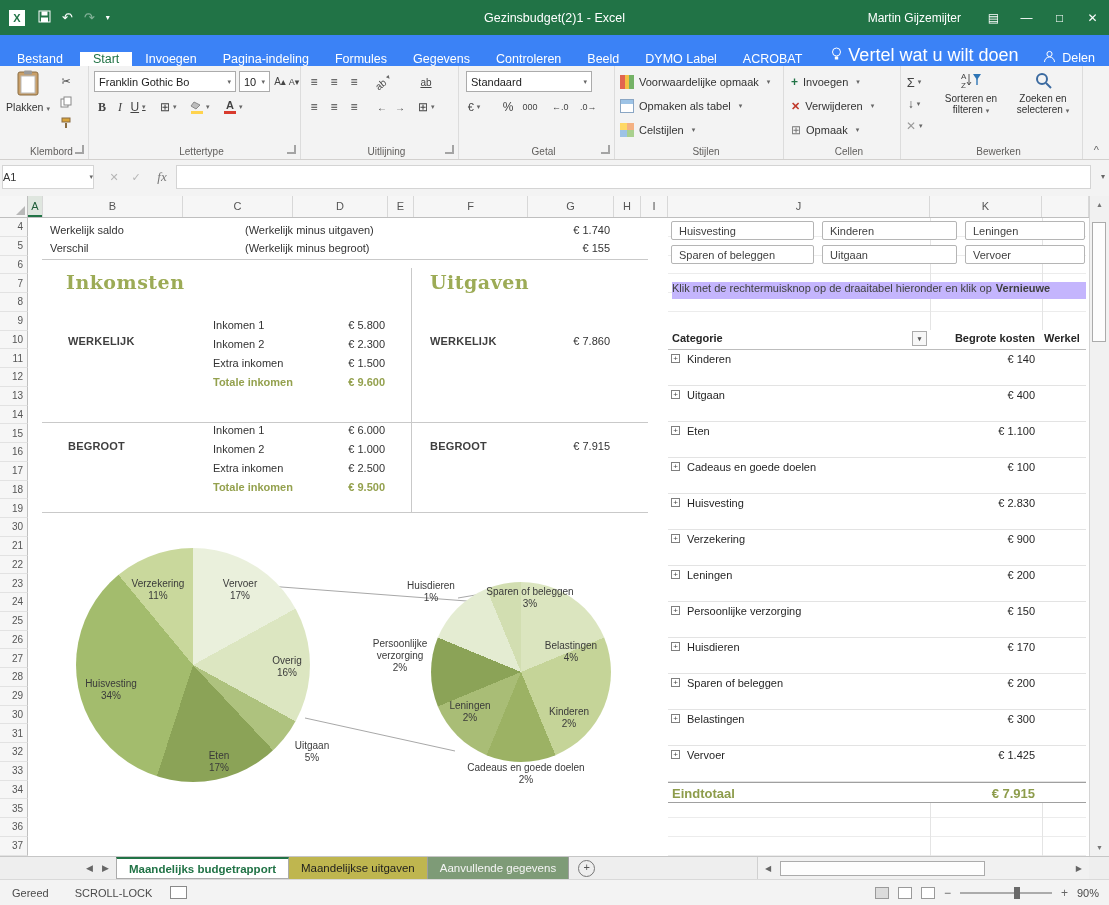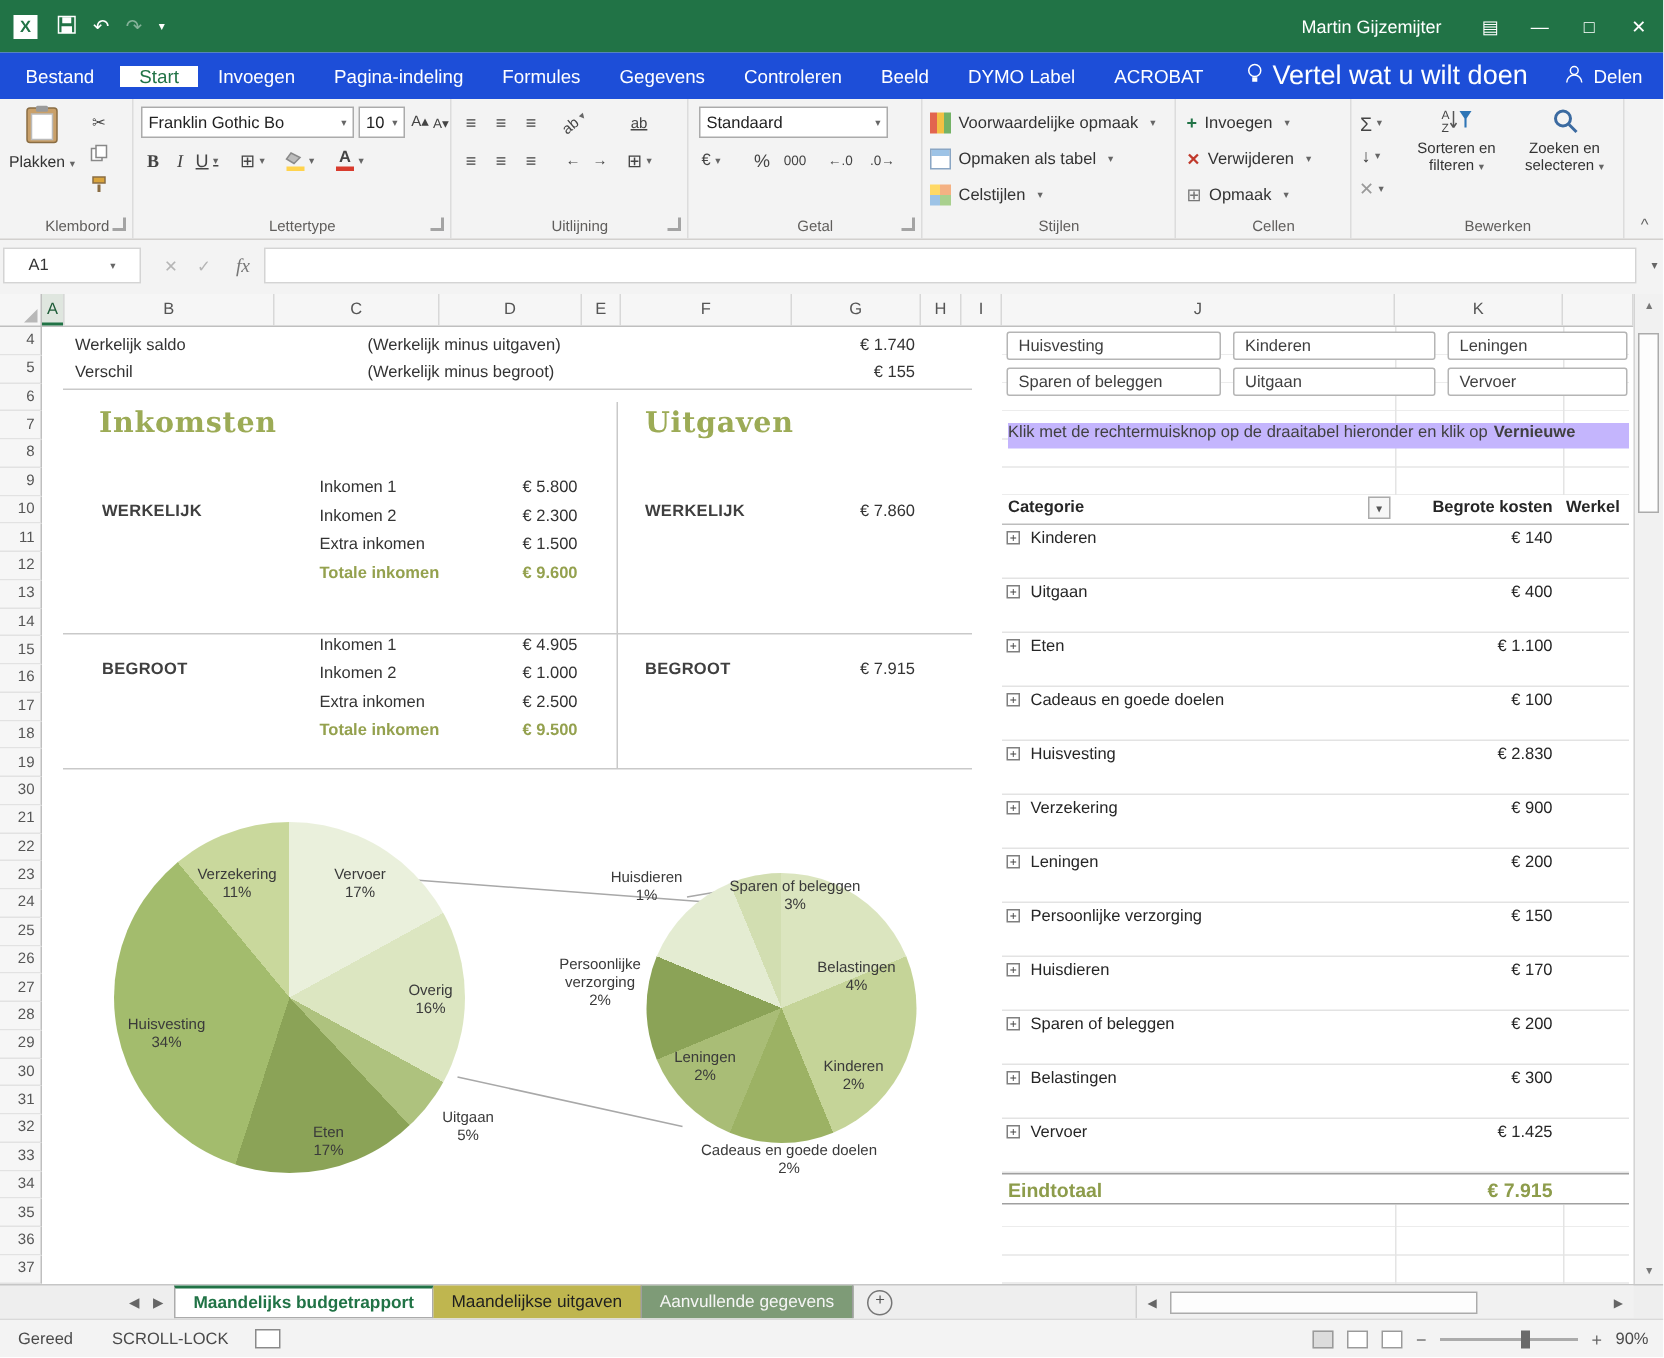--- a/index.html
+++ b/index.html
@@ -10,21 +10,21 @@
   .appicon{width:16px;height:16px;background:#fff;color:#217346;font-weight:bold;font-size:11px;display:flex;align-items:center;justify-content:center;margin-left:9px}
   .qat{display:flex;align-items:center;gap:11px;margin-left:13px;font-size:13px}
   .qat .dim{opacity:.45}
   .qat .cdd2{font-size:8px}
   .tb-title{position:absolute;left:300px;right:300px;text-align:center;font-size:12.5px;pointer-events:none}
   .tb-right{margin-left:auto;display:flex;align-items:center;height:100%}
   .user{font-size:12px;margin-right:16px}
   .winbtn{width:33px;height:35px;display:flex;align-items:center;justify-content:center;font-size:12px}
 
   
-  .tabrow{position:absolute;top:35px;left:0;width:100%;height:31px;background:#1d4ed8;display:flex;align-items:center;color:#fff;font-size:12.5px}
+  .tabrow{position:absolute;top:35px;left:0;width:100%;height:31px;background:#3b82f6;display:flex;align-items:flex-end;color:#fff;font-size:12.5px}
   .rtab{padding:0 13px;display:flex;align-items:center;white-space:nowrap}
   .rtab.file{padding:0 17px}
   .rtab.active{background:#fff;color:#217346}
   .tellme{display:flex;align-items:center;gap:6px;margin-left:16px;font-size:18px;white-space:nowrap}
   .share{margin-left:auto;margin-right:14px;display:flex;align-items:center;gap:6px;white-space:nowrap}
 
   
   .ribbon{position:absolute;top:66px;left:0;width:100%;height:94px;background:#f3f3f3;border-bottom:1px solid #d2d0ce;box-sizing:border-box;font-size:11px}
   .rgroup{position:absolute;top:0;height:93px;border-right:1px solid #dcdcdc}
   .glabel{position:absolute;bottom:2px;left:15px;right:0;text-align:center;font-size:10px;color:#605e5c;white-space:nowrap}
@@ -41,21 +41,21 @@
   .bl{font-size:10.5px;margin-top:3px}
   .bl2{font-size:10px;line-height:11px;text-align:center;margin-top:2px}
   .menurow{position:absolute;display:flex;align-items:center;gap:5px;font-size:11px;color:#333;height:20px;white-space:nowrap}
   .sic{width:14px;height:14px;display:inline-block;box-sizing:border-box}
   .colstack{display:flex;flex-direction:column;align-items:center;line-height:10px}
   .bar{width:12px;height:3px;margin-top:1px}
   .collapse{position:absolute;right:10px;bottom:3px;color:#666;font-size:11px}
 
   
   .fbar{position:absolute;top:160px;left:0;width:100%;height:36px;background:#f3f3f3;box-sizing:border-box}
-  .namebox{position:absolute;left:2px;top:5px;width:92px;height:24px;background:#fff;border:1px solid #d4d4d4;box-sizing:border-box;display:flex;align-items:center;padding:0 16px;font-size:11px}
+  .namebox{position:absolute;left:2px;top:5px;width:92px;height:24px;background:#fff;border:1px solid #d4d4d4;box-sizing:border-box;display:flex;align-items:center;padding:0 0;font-size:11px}
   .namebox .cdd{margin-left:auto}
   .fbtn{position:absolute;top:5px;width:20px;height:24px;display:flex;align-items:center;justify-content:center;color:#b5b5b5;font-size:11px}
   .fx{position:absolute;left:150px;top:5px;width:24px;height:24px;display:flex;align-items:center;justify-content:center;color:#777;font-family:"Liberation Serif",serif;font-style:italic;font-size:13px}
   .finput{position:absolute;left:176px;top:5px;right:18px;height:24px;background:#fff;border:1px solid #d4d4d4;box-sizing:border-box;font-size:11px;padding:0 6px;display:flex;align-items:center}
   .fexpand{position:absolute;right:4px;top:12px;font-size:8px;color:#666}
 
   
   .corner{position:absolute;top:196px;left:0;width:28px;height:22px;background:#f6f6f6;border-right:1px solid #bfbfbf;border-bottom:1px solid #bfbfbf;box-sizing:border-box}
   .corner .tri{position:absolute;right:2px;bottom:2px;width:0;height:0;border-left:9px solid transparent;border-bottom:9px solid #b8b8b8}
   #colheads{position:absolute;top:196px;left:28px;height:22px;display:flex;background:#f6f6f6;border-bottom:1px solid #bfbfbf;box-sizing:border-box;width:1061px}
@@ -138,20 +138,21 @@
     <span class="qat">
       <span><svg width="13" height="13">
             <rect x="1" y="1" width="11" height="11" fill="none" stroke="#fff"></rect>
             <rect x="3.5" y="1.5" width="6" height="4" fill="#fff"></rect>
             <rect x="3" y="7.5" width="7" height="4.5" fill="#fff"></rect>
           </svg></span>
       <span>↶</span>
       <span class="dim">↷</span>
       <span class="cdd2">▾</span>
     </span>
+    <div class="tb-title">Gezinsbudget(2)1 - Excel</div>
     <div class="tb-right">
       <span class="user">Martin Gijzemijter</span>
       <span class="winbtn">▤</span>
       <span class="winbtn">—</span>
       <span class="winbtn">□</span>
       <span class="winbtn">✕</span>
     </div>
   </div>
 
   <div class="tabrow">
@@ -437,21 +438,21 @@
     </div>
     <span class="cell b" style="left:402px;top:114px">WERKELIJK</span>
     <span class="cell r" style="left:480px;top:114px;width:102px">€ 7.860</span>
 
     <div class="hline" style="left:14px;top:204px;width:606px"></div>
 
     <span class="cell b" style="left:40px;top:219px">BEGROOT</span>
     <div id="budget-rows" class="incrows" style="left:185px;top:202px">
         <div class="incrow">
           <span class="il">Inkomen 1</span>
-          <span class="iv">€ 4.905</span>
+          <span class="iv">€ 6.000</span>
         </div>
         <div class="incrow">
           <span class="il">Inkomen 2</span>
           <span class="iv">€ 1.000</span>
         </div>
         <div class="incrow">
           <span class="il">Extra inkomen</span>
           <span class="iv">€ 2.500</span>
         </div>
       </div>

